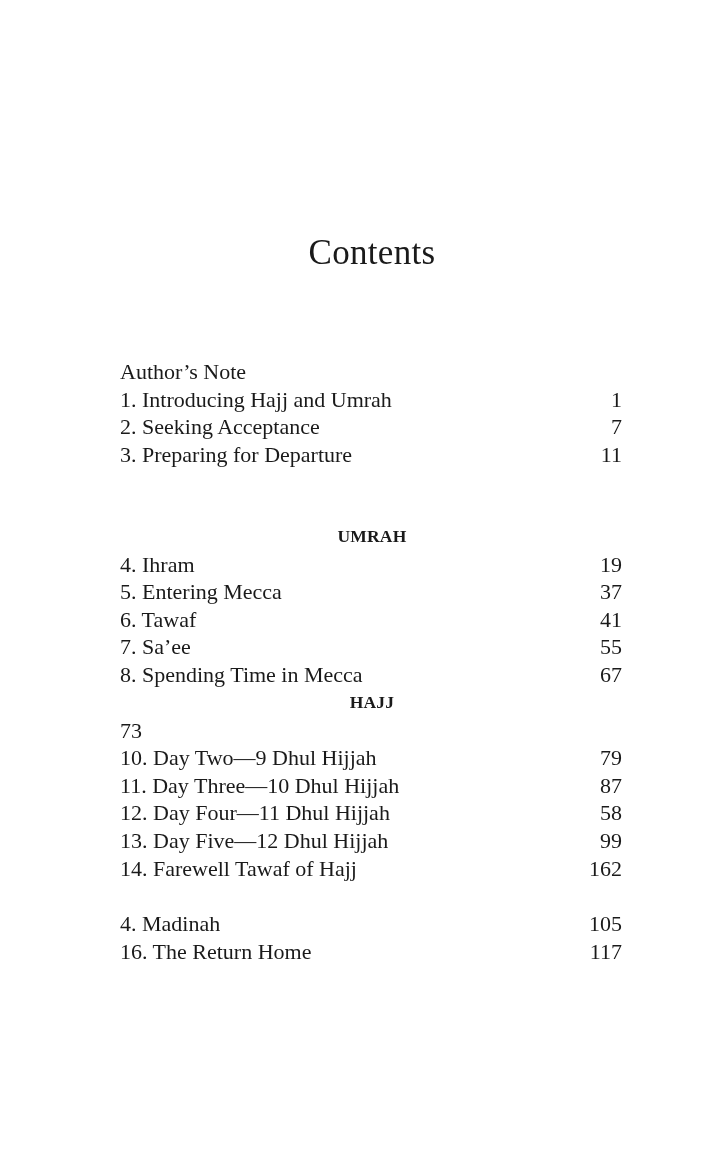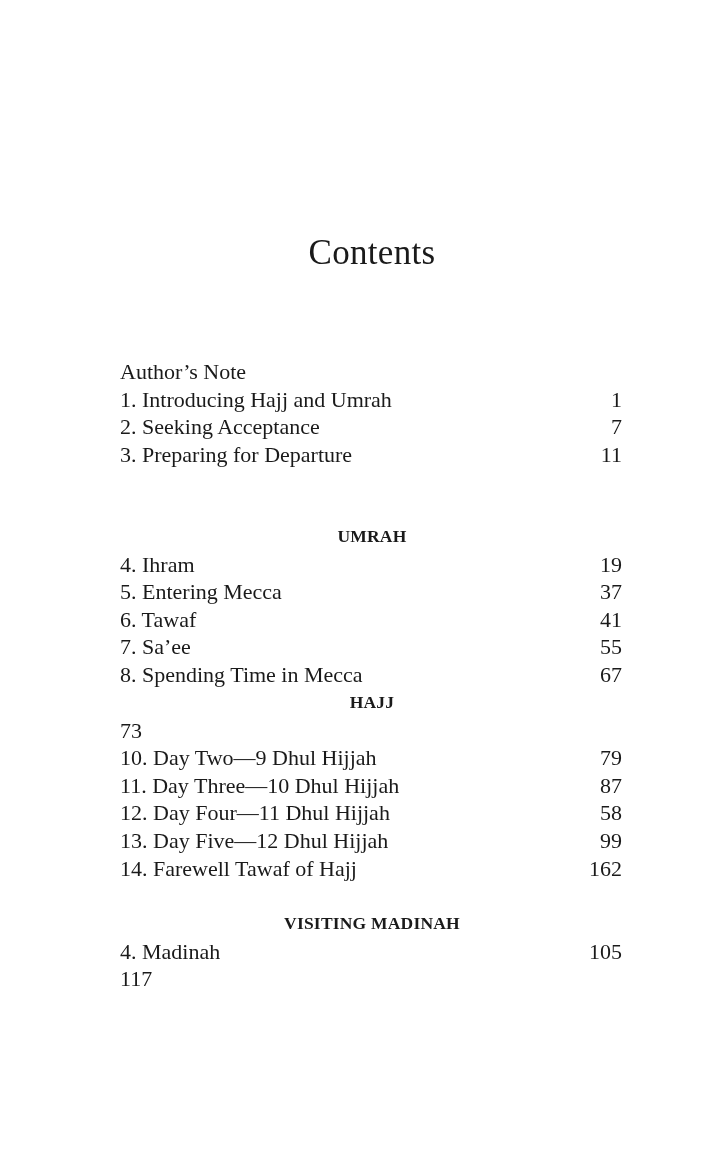--- a/index.html
+++ b/index.html
@@ -123,21 +123,21 @@
     <span>13. Day Five—12 Dhul Hijjah</span>
     <span class="page">99</span>
   </div>
   <div class="row">
     <span>14. Farewell Tawaf of Hajj</span>
     <span class="page">162</span>
   </div>
 </div>
 
 <div class="toc" style="top:910px;">
-  <div class="section-head">VISITING MADINAH</div>
   <div class="row">
     <span>4. Madinah</span>
     <span class="page">105</span>
   </div>
   <div class="row">
+    <span>16. The Return Home</span>
     <span class="page">117</span>
   </div>
 </div>
 
 </body></html>

